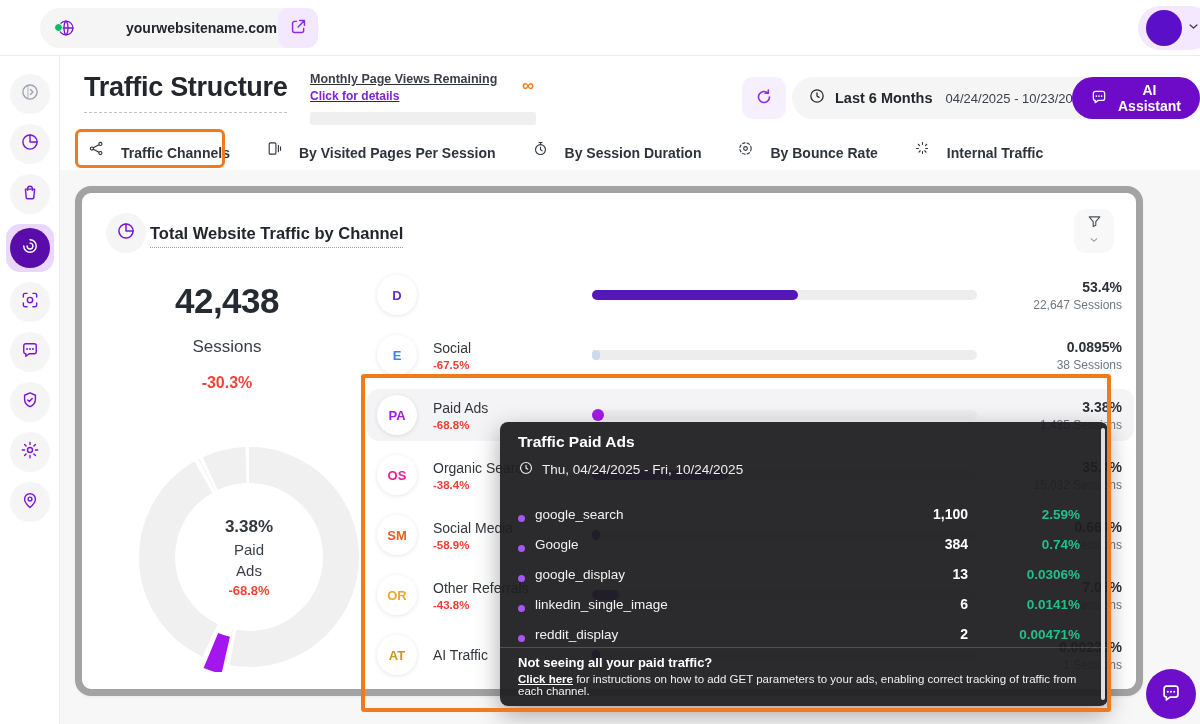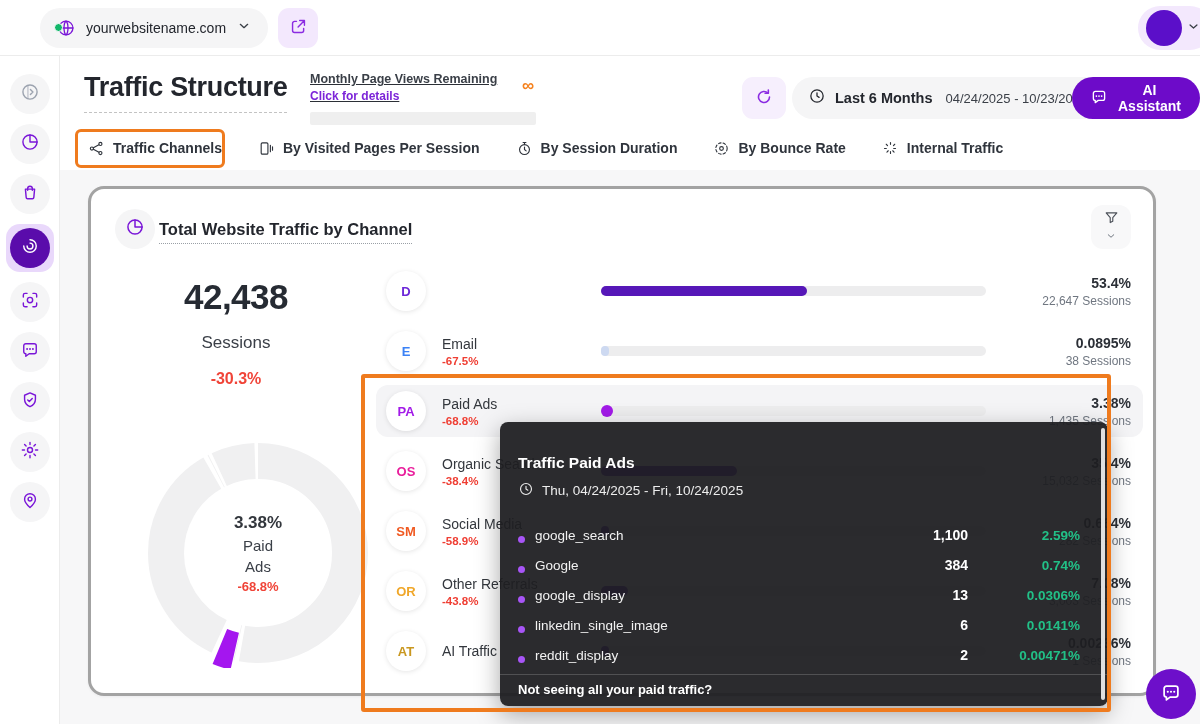--- a/index.html
+++ b/index.html
@@ -5,21 +5,21 @@
   * { margin:0; padding:0; box-sizing:border-box; }
   html,body { width:1200px; height:724px; }
   body { font-family:"Liberation Sans","DejaVu Sans",sans-serif; color:#2b2f36; }
   #screen { position:relative; width:1200px; height:724px; background:#f7f7f8; overflow:hidden; }
 
   
   .topbar { position:absolute; left:0; top:0; width:1200px; height:56px; background:#fff; border-bottom:1px solid #ececec; z-index:5; }
   .site-pill { position:absolute; left:40px; top:8px; height:40px; border-radius:21px; background:#f5f5f6; display:flex; align-items:center; gap:10px; padding:0 16px; cursor:pointer; }
   .globe-wrap { position:relative; width:20px; height:20px; }
   .globe-dot { position:absolute; left:-2px; top:5px; width:9px; height:9px; border-radius:50%; background:#12b76a; border:1.5px solid #fff; }
-  .site-name { font-size:14px; font-weight:400; color:#23262d; }
+  .site-name { font-size:14px; font-weight:700; color:#23262d;margin-left:40px; }
   .ext-btn { position:absolute; left:278px; top:8px; width:40px; height:40px; border:none; border-radius:11px; background:#f3e8fd; display:flex; align-items:center; justify-content:center; cursor:pointer; }
   .avatar-pill { position:absolute; left:1138px; top:6px; width:74px; height:44px; border-radius:22px; background:#f3e8fd; display:flex; align-items:center; gap:4px; padding:0 8px; cursor:pointer; }
   .avatar-circle { width:36px; height:36px; border-radius:50%; background:#5b0fc9; }
 
   
   .sidebar { position:absolute; left:0; top:56px; width:60px; height:668px; background:#fff; border-right:1px solid #ececec; display:flex; flex-direction:column; align-items:center; padding-top:18px; gap:10px; z-index:4; }
   .sb-item { width:40px; height:40px; border-radius:50%; background:#f5f5f6; display:flex; align-items:center; justify-content:center; cursor:pointer; }
   .sb-active-wrap { width:48px; height:48px; border-radius:14px; background:#e9d8fb; display:flex; align-items:center; justify-content:center; cursor:pointer; }
   .sb-active-wrap .sb-item { background:#5a0cab; }
 
@@ -33,26 +33,26 @@
   .quota-inf { position:absolute; left:462px; top:20px; font-size:17px; font-weight:800; color:#f5821f; }
   .refresh-btn { position:absolute; left:682px; top:21px; width:44px; height:42px; border:none; border-radius:11px; background:#f6effd; display:flex; align-items:center; justify-content:center; cursor:pointer; }
   .date-pill { position:absolute; left:732px; top:21px; height:42px; border-radius:21px; background:#f5f5f6; display:flex; align-items:center; gap:9px; padding:0 16px; cursor:pointer; }
   .date-preset { font-size:14.5px; font-weight:700; color:#23262d; }
   .date-range { font-size:13px; color:#3a3f47; margin-left:4px; }
   .ai-btn { position:absolute; left:1012px; top:21px; height:42px; border:none; border-radius:21px; background:#6d0bc9; color:#fff; display:flex; align-items:center; gap:9px; padding:0 18px; cursor:pointer; }
   .ai-btn span { font-size:14px; font-weight:700; }
 
   
   .tabs { position:absolute; left:28px; top:74px; height:40px; display:flex; align-items:center; gap:36px; }
-  .tab { display:flex; align-items:flex-start; gap:8px; cursor:pointer; }
+  .tab { display:flex; align-items:flex-end; gap:16px; cursor:pointer; }
   .tab-label { font-size:14px; font-weight:600; color:#2f343c; }
 
   
   .content { position:absolute; left:60px; top:170px; width:1140px; height:554px; background:#f7f7f8; }
-  .card { position:absolute; left:88px; top:186px; width:1068px; height:510px; background:#fff; border:3px solid #a3a3a3; border-radius:16px; box-shadow:0 1px 3px rgba(16,24,40,.05); z-index:1; }
+  .card { position:absolute; left:75px; top:186px; width:1068px; height:510px; background:#fff; border:7px solid #a3a3a3; border-radius:16px; box-shadow:0 1px 3px rgba(16,24,40,.05); z-index:1; }
   .card-head-icon { position:absolute; left:24px; top:20px; width:40px; height:40px; border-radius:50%; background:#f5f5f6; display:flex; align-items:center; justify-content:center; }
   .card-title { position:absolute; left:68px; top:31px; font-size:16.5px; font-weight:600; color:#23262d; border-bottom:1px dotted #9aa0a6; padding-bottom:4px; }
   .filter-btn { position:absolute; right:22px; top:16px; width:40px; height:44px; border:none; border-radius:12px; background:#f8f8f9; display:flex; flex-direction:column; align-items:center; justify-content:center; gap:1px; cursor:pointer; }
 
   .stat-block { position:absolute; left:25px; top:88px; width:240px; text-align:center; }
   .stat-total { font-size:35px; font-weight:800; color:#262b33; letter-spacing:-0.5px; }
   .stat-sub { font-size:17px; color:#3a3f47; margin-top:16px; }
   .stat-change { font-size:16px; font-weight:700; color:#f04438; margin-top:17px; }
 
   .donut-wrap { position:absolute; left:52px; top:249px; width:230px; height:230px; }
@@ -70,21 +70,21 @@
   .ch-name { font-size:14px; color:#33373d; }
   .ch-change { font-size:11.5px; font-weight:700; color:#ef3e33; margin-top:3px; }
   .ch-bar { position:absolute; left:225px; top:50%; margin-top:-5px; width:385px; height:10px; background:#ededee; border-radius:6px; }
   .ch-fill { position:absolute; left:0; top:0; height:10px; border-radius:6px; }
   .ch-dot { position:absolute; left:0; top:-1px; width:12px; height:12px; border-radius:50%; }
   .ch-right { margin-left:auto; text-align:right; }
   .ch-pct { font-size:14px; font-weight:600; color:#2b2f36; }
   .ch-sess { font-size:12px; color:#6f7680; margin-top:3px; }
 
   
-  .tooltip { position:absolute; left:500px; top:422px; width:608px; height:284px; background:rgba(30,30,33,.94); border-radius:8px; color:#fff; z-index:10; box-shadow:0 8px 24px rgba(0,0,0,.35); padding:32px 18px 0 18px; }
+  .tooltip { position:absolute; left:500px; top:422px; width:608px; height:284px; background:rgba(30,30,33,.94); border-radius:8px; color:#fff; z-index:10; box-shadow:0 8px 24px rgba(0,0,0,.35); padding:11px 18px 0 18px; }
   .tt-title { font-size:15.5px; font-weight:600; }
   .tt-date { display:flex; align-items:center; gap:8px; font-size:13.5px; color:#ededed; margin-top:9px; }
   .tt-rows { margin-top:13px; }
   .tt-row { display:flex; align-items:flex-end; height:30px; padding-right:10px; }
   .tt-dot { width:7px; height:7px; border-radius:50%; background:#a855f7; margin-right:10px; flex:none; }
   .tt-label { font-size:13.5px; color:#f2f2f2; flex:1; }
   .tt-value { width:150px; text-align:right; font-size:14px; font-weight:600; color:#fff; }
   .tt-pct { width:112px; text-align:right; font-size:13.5px; font-weight:600; color:#22c087; }
   .tt-footer { position:absolute; left:0; right:0; bottom:0; padding:7px 18px 9px 18px; border-top:1px solid rgba(255,255,255,.18); }
   .tt-f-title { font-size:13px; font-weight:700; }
@@ -324,21 +324,21 @@
             <span class="ch-fill" style="width:205.59px;background:#5617b8"></span>
           </div>
           <div class="ch-right">
             <div class="ch-pct">53.4%</div>
             <div class="ch-sess">22,647 Sessions</div>
           </div>
         </div>
         <div class="ch-row">
           <span class="ch-avatar" style="color:#3b82f6">E</span>
           <div class="ch-info">
-            <div class="ch-name">Email</div>
+            <div class="ch-name">Social</div>
             <div class="ch-change">-67.5%</div>
           </div>
           <div class="ch-bar">
             <span class="ch-fill" style="width:8px;background:#cdd9f1"></span>
           </div>
           <div class="ch-right">
             <div class="ch-pct">0.0895%</div>
             <div class="ch-sess">38 Sessions</div>
           </div>
         </div>
@@ -450,20 +450,21 @@
         </div>
         <div class="tt-row">
           <span class="tt-dot"></span>
           <span class="tt-label">reddit_display</span>
           <span class="tt-value">2</span>
           <span class="tt-pct">0.00471%</span>
         </div>
       </div>
     <div class="tt-footer">
       <div class="tt-f-title">Not seeing all your paid traffic?</div>
+      <div class="tt-f-text"><span class="tt-f-link">Click here</span><span> for instructions on how to add GET parameters to your ads, enabling correct tracking of traffic from each channel.</span></div>
     </div>
     <div class="tt-scroll"></div>
   </div>
 
   <div class="anno anno1" style="border-color: rgb(239, 123, 30);"></div>
   <div class="anno anno2" style="border-color: rgb(239, 123, 30);"></div>
 
   <button class="float-chat">
       <span id="float-chat-svg"><svg width="22" height="22" viewBox="0 0 24 24" fill="none" stroke="#ffffff" stroke-width="1.9" stroke-linecap="round" stroke-linejoin="round">
           <path d="M4.5 7a2.5 2.5 0 0 1 2.5-2.5h10A2.5 2.5 0 0 1 19.5 7v7a2.5 2.5 0 0 1-2.5 2.5h-6L7 19.5v-3A2.5 2.5 0 0 1 4.5 14V7z"></path>

